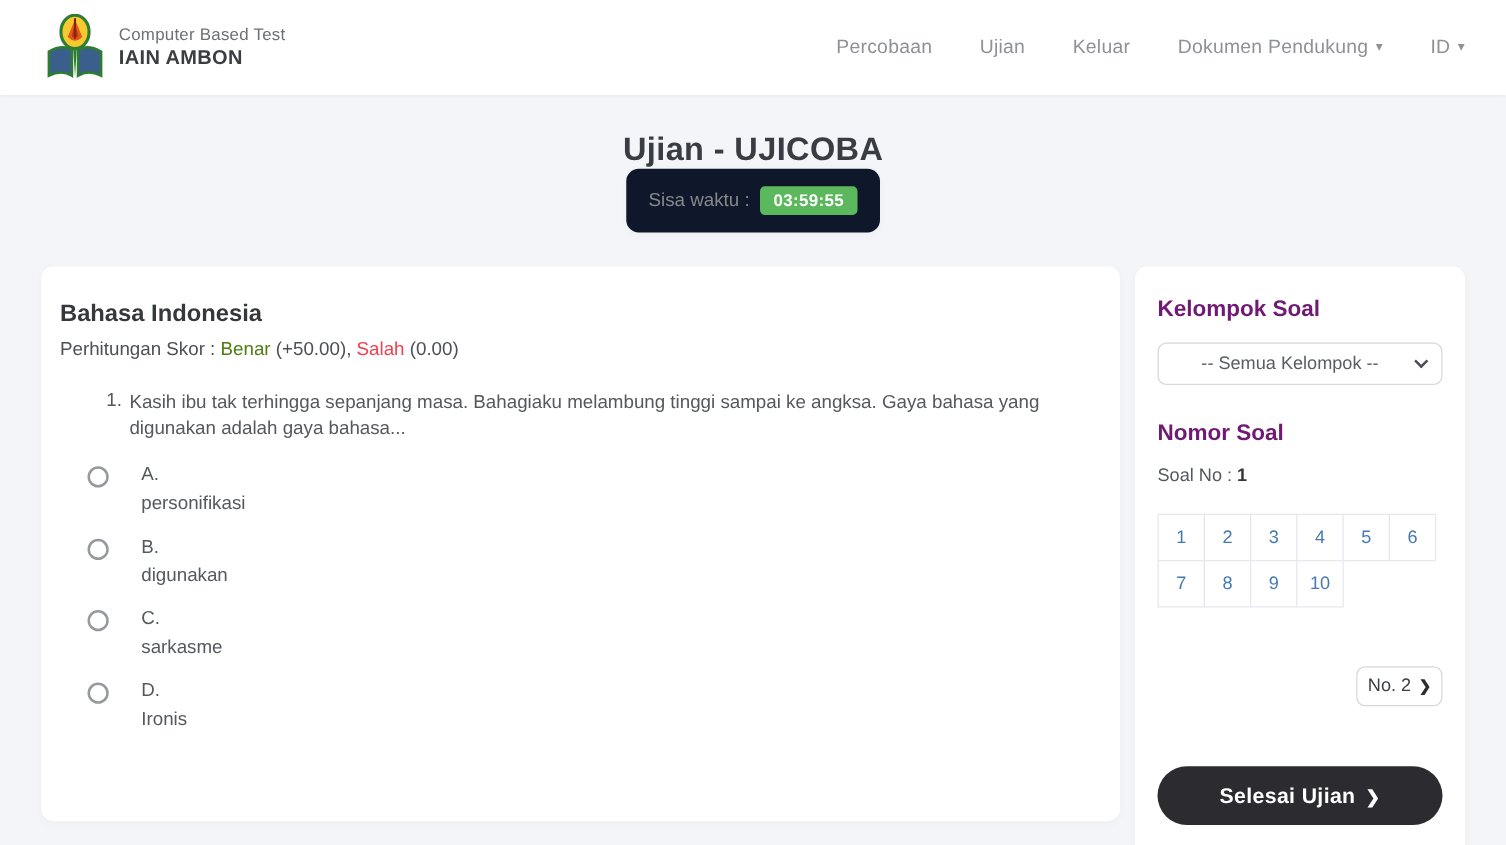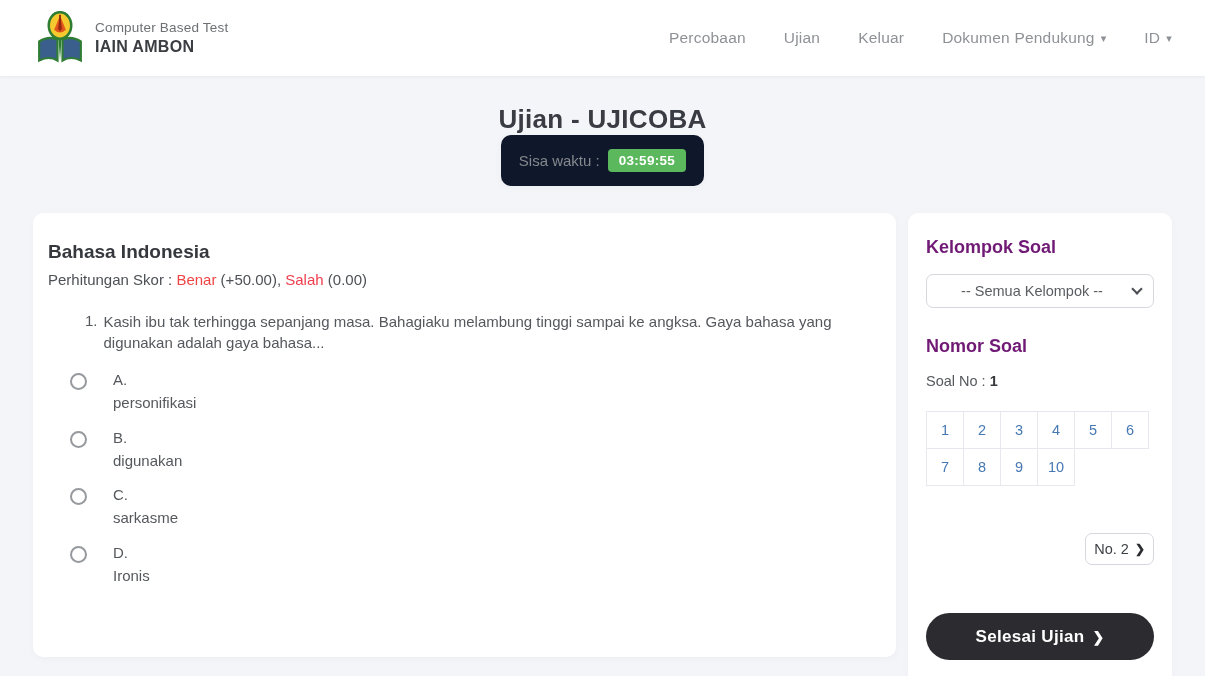--- a/index.html
+++ b/index.html
@@ -103,21 +103,21 @@
     flex: 1;
     padding: 28px 16px 56px 15px;
   }
   .subject-title {
     font-size: 19px;
     font-weight: 700;
     color: #35383d;
     margin-bottom: 8px;
   }
   .score-line { font-size: 15px; color: #4d5055; margin-bottom: 24px; }
-  .score-benar { color: #ef4444; }
+  .score-benar { color: #4d7c0f; }
   .score-salah { color: #ef3e4e; }
 
   .question-block {
     display: flex;
     gap: 6px;
     padding-left: 37px;
     margin-bottom: 18px;
   }
   .question-number { font-size: 15px; color: #55585d; flex: 0 0 auto; }
   .question-text {

